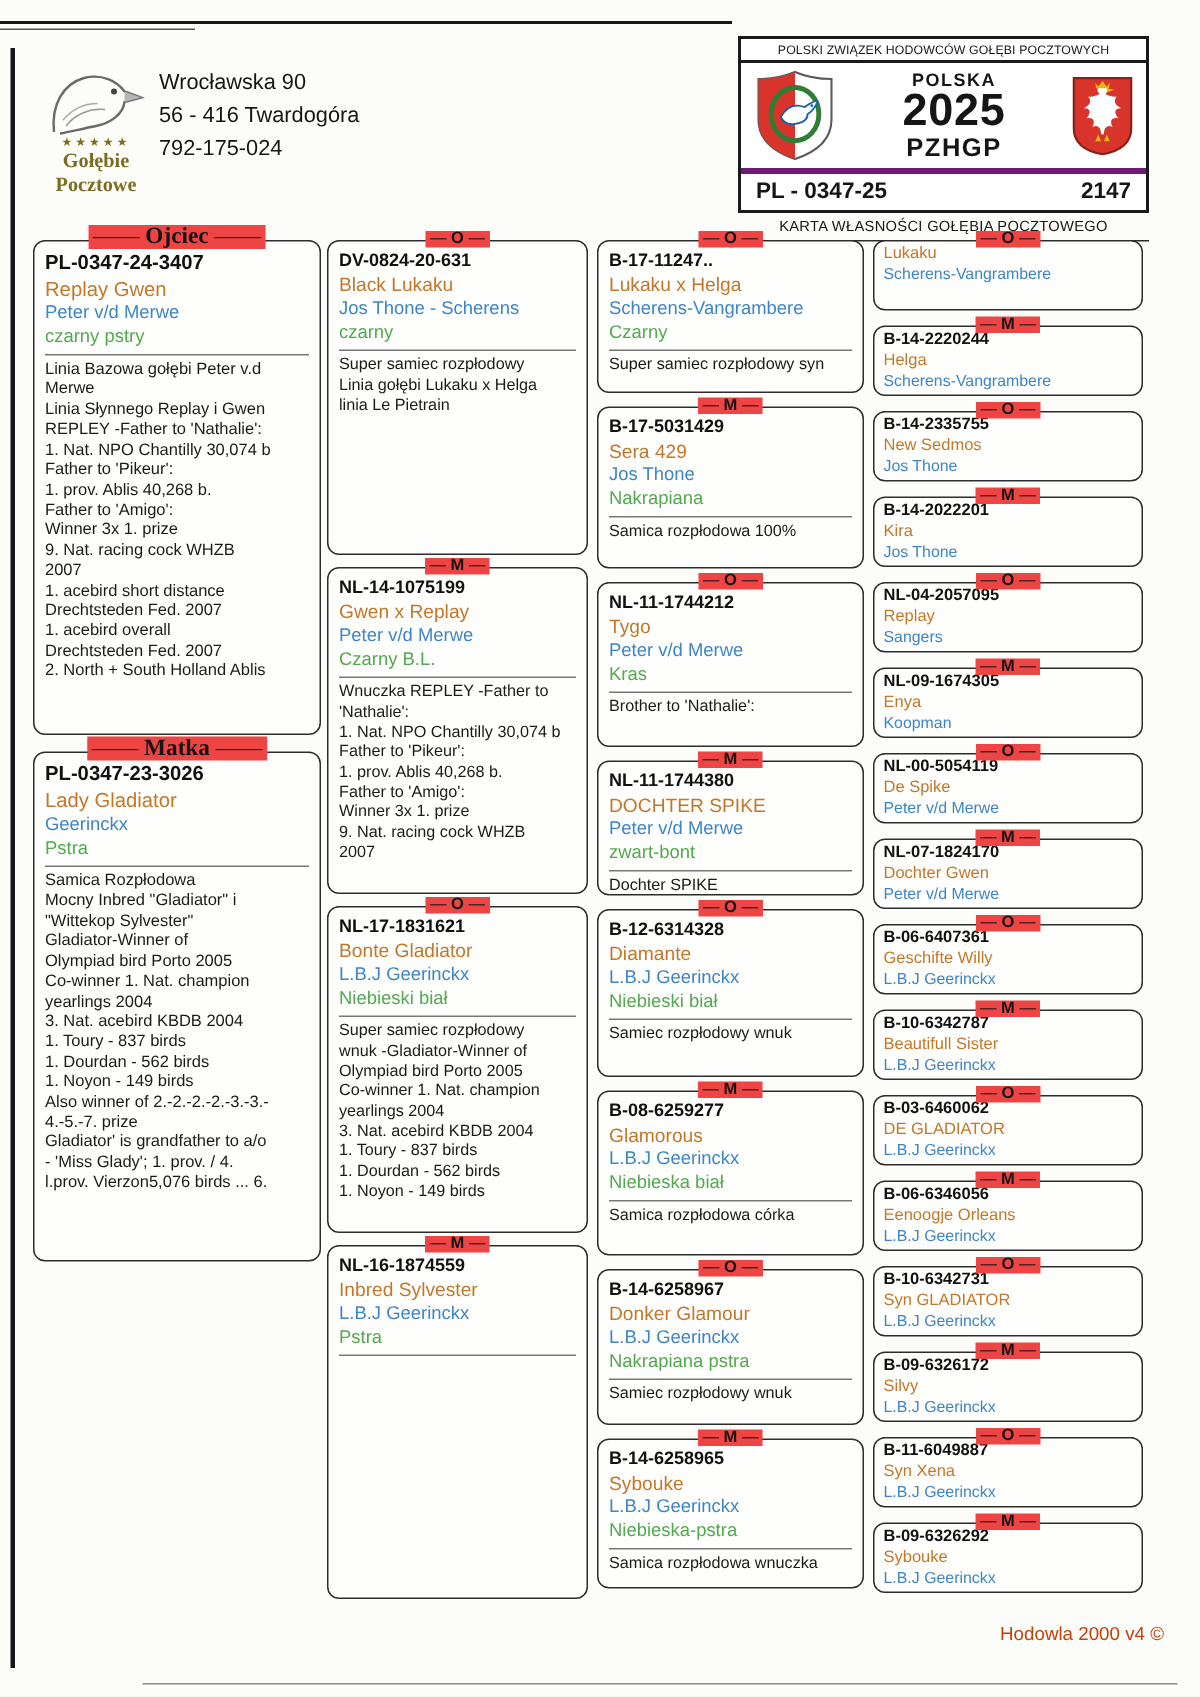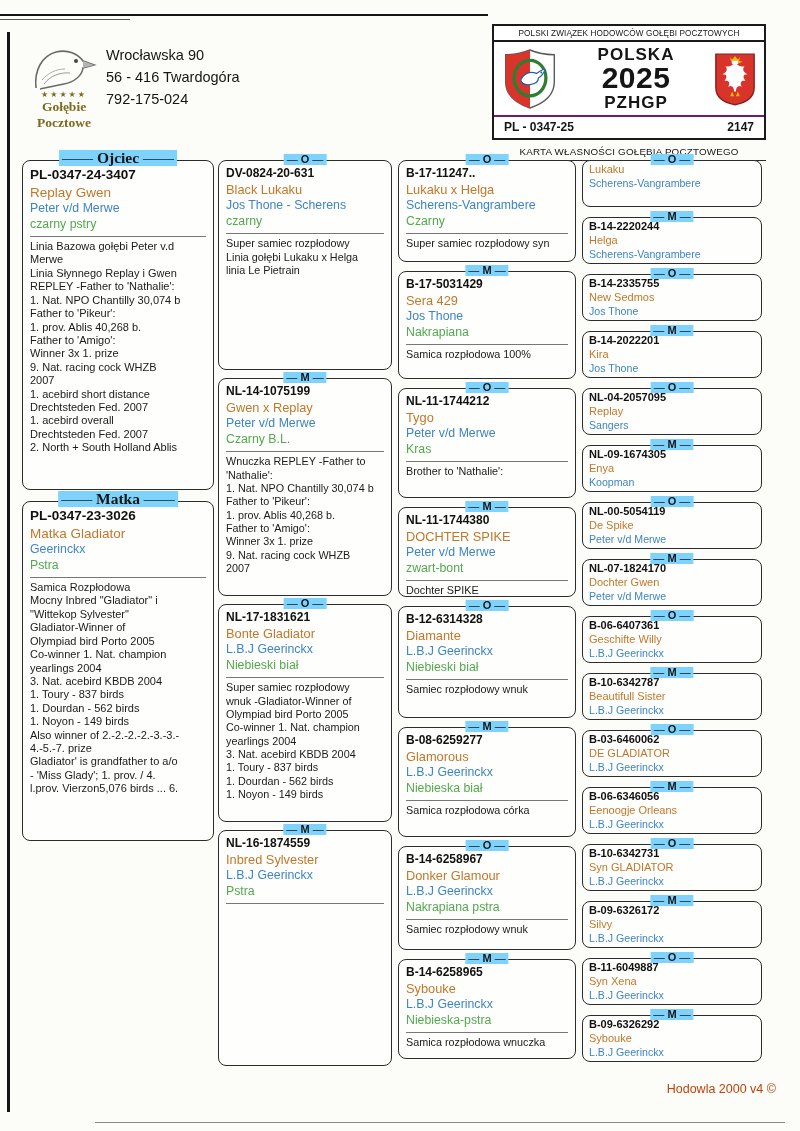--- a/index.html
+++ b/index.html
@@ -28,39 +28,39 @@
   .stars{font-size:8px;letter-spacing:2px;color:var(--c-gold);line-height:1;margin-top:1px;}
   .logo-t{font-family:"Liberation Serif",serif;font-weight:bold;color:var(--c-gold);font-size:13.5px;line-height:1.18;}
   .breeder{position:absolute;left:106px;top:44px;width:380px;}
   .breeder h1{font-size:25px;letter-spacing:.4px;border-bottom:2.5px solid #151515;display:inline-block;padding:0 55px 3px 0;font-family:"Liberation Sans",sans-serif;}
   .addr{margin-top:1px;font-size:14.5px;line-height:1.5;white-space:pre-line;}
 
   .fedbox{position:absolute;left:492px;top:24px;width:274px;background:#fff;border:2.5px solid #1a1a1a;}
   .fed-title{font-size:8.2px;text-align:center;padding:3px 1px 2px;border-bottom:2px solid #1a1a1a;letter-spacing:.1px;font-weight:500;}
   .fed-main{display:flex;align-items:center;justify-content:space-between;padding:4px 7px;}
   .fed-center{flex:1;text-align:center;line-height:1.02;}
-  .fed-country{font-size:17px;font-weight:bold;letter-spacing:1px;}
+  .fed-country{font-size:12px;font-weight:bold;letter-spacing:1px;}
   .fed-year{font-size:30px;font-weight:bold;letter-spacing:.5px;}
   .fed-org{font-size:17px;font-weight:bold;letter-spacing:1px;}
-  .fed-bottom{display:flex;justify-content:space-between;border-top:2px solid #701a75;padding:3px 10px 4px;font-weight:bold;font-size:12px;}
+  .fed-bottom{display:flex;justify-content:space-between;border-top:4px solid #701a75;padding:3px 10px 4px;font-weight:bold;font-size:15px;}
   .caption{position:absolute;left:492px;top:146px;width:274px;text-align:center;font-size:9.8px;letter-spacing:.2px;padding-bottom:3px;border-bottom:1.5px solid #2a2a2a;font-weight:500;}
 
   
   .col{position:absolute;top:160px;display:flex;flex-direction:column;}
   #col1{left:22px;width:192px;}
   #col2{left:218px;width:174px;}
   #col3{left:398px;width:178px;}
   #col4{left:582px;width:180px;}
   .pbox{position:relative;border:1.7px solid #2c2c2c;border-radius:8px;background:#fefefc;padding:5px 7px 4px;}
   #col1 .pbox{margin-bottom:11px;}
   #col2 .pbox{margin-bottom:8px;}
   #col3 .pbox{margin-bottom:9px;}
   #col4 .pbox{margin-bottom:10px;height:47px;padding:2px 6px;}
 
-  .legend{position:absolute;top:-7px;left:50%;transform:translateX(-50%);background:#7dd3fc;padding:0 3px;font-weight:bold;line-height:1;white-space:nowrap;font-size:11px;}
+  .legend{position:absolute;top:-7px;left:50%;transform:translateX(-50%);background:#ef4444;padding:0 3px;font-weight:bold;line-height:1;white-space:nowrap;font-size:11px;}
   .legend::before{content:"— ";font-weight:normal;}
   .legend::after{content:" —";font-weight:normal;}
   .legend.big{top:-11px;font-size:15.5px;font-family:"Liberation Serif",serif;}
   .legend.big::before{content:"—— ";}
   .legend.big::after{content:" ——";}
 
   .ring{font-weight:bold;font-size:12px;line-height:1.3;color:#111;}
   .pname{font-size:12.8px;line-height:1.3;color:var(--c-name);}
   .pbreeder{font-size:12.3px;line-height:1.3;color:var(--c-breeder);}
   .pplumage{font-size:12.3px;line-height:1.3;color:var(--c-plumage);}
@@ -159,21 +159,21 @@
 2007
 1. acebird short distance
 Drechtsteden Fed. 2007
 1. acebird overall
 Drechtsteden Fed. 2007
 2. North + South Holland Ablis</div>
       </div>
       <div class="pbox gen1 g1-2" style="height: 340px;">
         <div class="legend big">Matka</div>
         <div class="ring">PL-0347-23-3026</div>
-        <div class="pname">Matka Gladiator</div>
+        <div class="pname">Lady Gladiator</div>
         <div class="pbreeder">Geerinckx</div>
         <div class="pplumage">Pstra</div>
         <div class="sep"></div>
         <div class="pdesc">Samica Rozpłodowa
 Mocny Inbred "Gladiator" i
 "Wittekop Sylvester"
 Gladiator-Winner of
 Olympiad bird Porto 2005
 Co-winner 1. Nat. champion
 yearlings 2004

